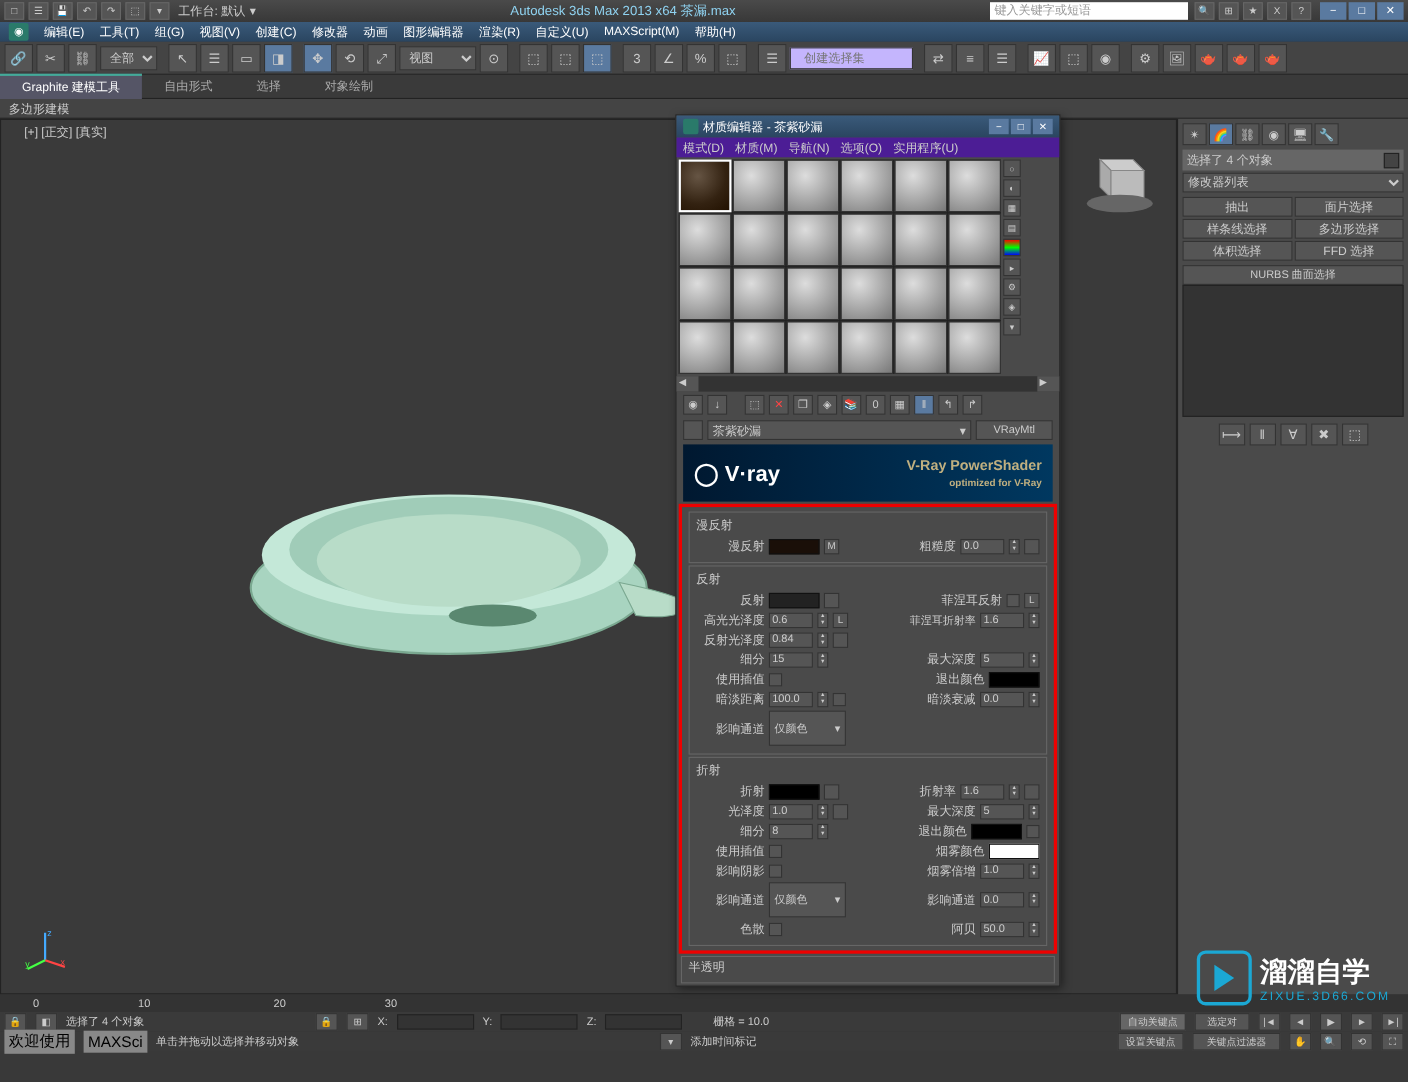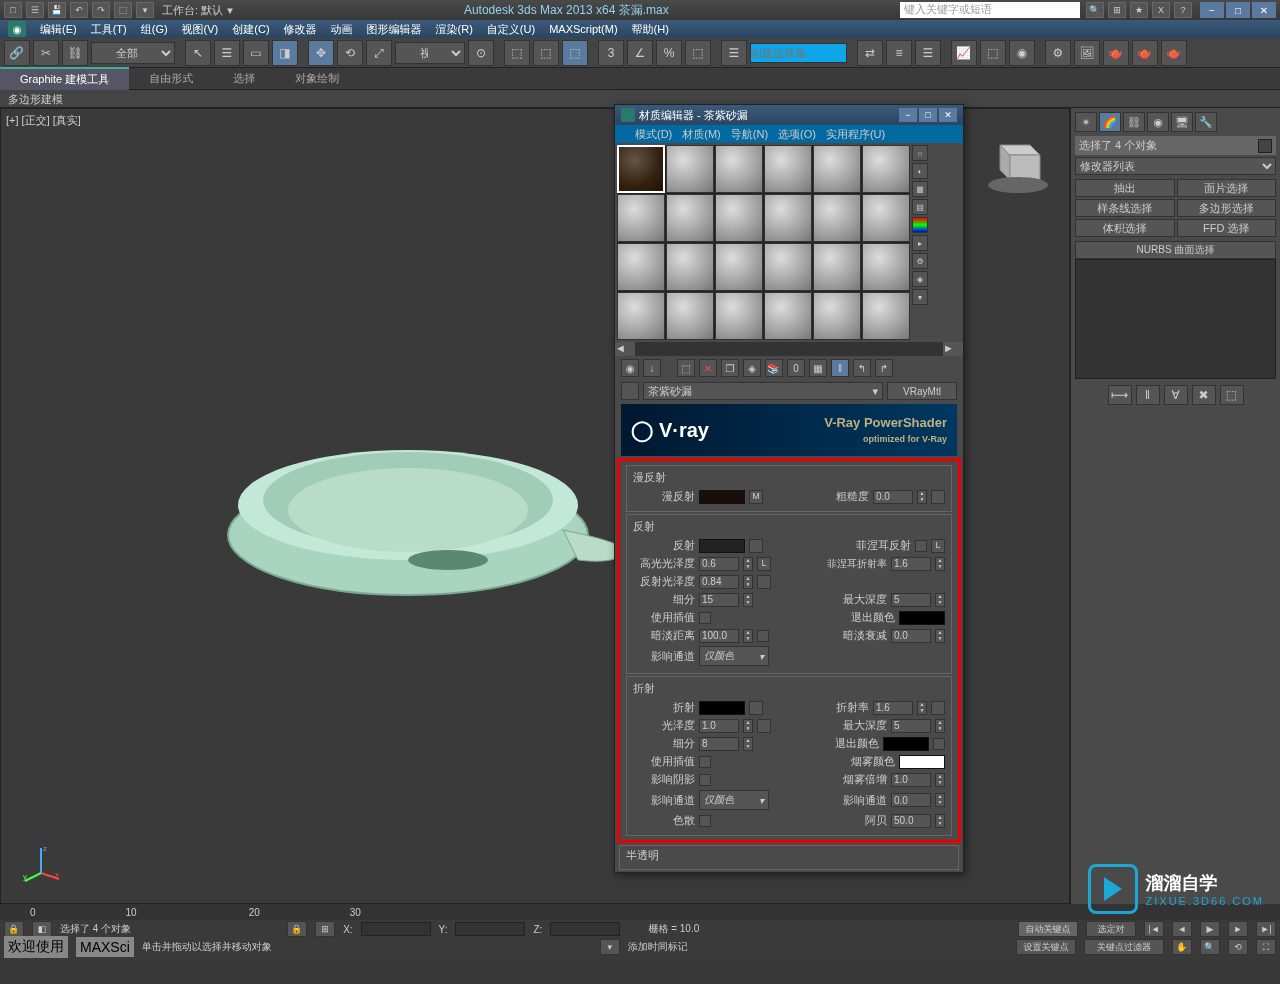--- a/index.html
+++ b/index.html
@@ -16,34 +16,34 @@
 .titlebar .win-btn { width:24px; height:16px; background:#5a7aa0; display:flex;align-items:center;justify-content:center;color:#fff;font-size:10px;}
 
 
 .menubar { height: 18px; background: linear-gradient(#3a5a7a,#2a4560); display:flex; align-items:center; padding:0 8px; gap:14px; color:#fff;}
 .menubar .app-icon { width:18px; height:16px; background:#2a7a6a; border-radius:2px; display:flex;align-items:center;justify-content:center;font-size:10px;}
 .menubar .menu-item { font-size:11px; cursor:pointer; }
 
 
 .main-toolbar { height:30px; background:#444; border-bottom:1px solid #222; display:flex; align-items:center; padding:0 4px; gap:3px;}
 .tb-btn { width:26px; height:26px; background:#555; border:1px solid #333; display:flex;align-items:center;justify-content:center; font-size:12px;}
-.tb-dropdown { height:22px; background:#555; border:1px solid #333; color:#ccc; font-size:11px; padding:0 20px;}
+.tb-dropdown { height:22px; background:#555; border:1px solid #333; color:#ccc; font-size:11px; padding:0 4px;}
 .tb-sep { width:4px; }
-.tb-input { width:97px; height:20px; background:#0ea5e9; border:1px solid #333; font-size:11px; padding:0 0;}
+.tb-input { width:112px; height:20px; background:#c4b5fd; border:1px solid #333; font-size:11px; padding:0 12px;}
 
 
 .ribbon { height:22px; background:#3a3a3a; display:flex; align-items:center; border-bottom:1px solid #222;}
 .ribbon-tab { padding:3px 20px; font-size:11px; color:#aaa;}
 .ribbon-tab.active { background:#556; color:#fff; border-top:2px solid #4a9;}
 .ribbon-sub { height:18px; background:#444; font-size:11px; padding:2px 8px; border-bottom:1px solid #222;}
 
 
 .main-area { position:absolute; top:108px; left:0; right:0; bottom:80px; display:flex;}
 .viewport { flex:1; background:#3a3a3a; position:relative; border:1px solid #222;}
-.vp-label { position:absolute; top:4px; left:5px; color:#ccc; font-size:11px;}
+.vp-label { position:absolute; top:4px; left:21px; color:#ccc; font-size:11px;}
 .vp-3d { position:absolute; top:50%; left:40%; transform:translate(-50%,-50%);}
 .vp-axis { position:absolute; bottom:20px; left:20px; width:40px; height:40px;}
 .vp-scroll-h { position:absolute; bottom:0; left:0; right:0; height:14px; background:#333; display:flex;align-items:center;}
 .vp-scroll-h .track { flex:1; height:10px; background:#555;}
 
 
 .right-panel { width:210px; background:#4a4a4a; border-left:1px solid #222; padding:4px;}
 .rp-tabs { display:flex; gap:2px; margin-bottom:4px;}
 .rp-tab { width:22px; height:20px; background:#555; border:1px solid #333;display:flex;align-items:center;justify-content:center;font-size:11px;}
 .rp-label-row { background:#666; padding:2px 4px; font-size:11px; margin-bottom:2px; display:flex;align-items:center;}
@@ -53,21 +53,21 @@
 .rp-stack { height:120px; background:#333; border:1px solid #222; margin-bottom:6px;}
 .rp-ctrl-row { display:flex; gap:4px; justify-content:center;}
 .rp-ctrl { width:24px;height:20px;background:#555;border:1px solid #333;display:flex;align-items:center;justify-content:center;font-size:12px;}
 
 
 .mat-editor { position:absolute; top:104px; left:614px; width:350px; background:#4a4a4a; border:1px solid #222; box-shadow:2px 2px 8px rgba(0,0,0,0.5); z-index:10;}
 .mat-title { height:20px; background:linear-gradient(#3a5a7a,#2a4560); display:flex; align-items:center; padding:0 6px; color:#fff;}
 .mat-title .ico {width:14px;height:14px;background:#2a7a6a;border-radius:2px;margin-right:4px;}
 .mat-title span {flex:1;}
 .mat-title .wbtn {width:18px;height:14px;background:#5a7aa0;margin-left:2px;display:flex;align-items:center;justify-content:center;font-size:9px;}
-.mat-menu { height:18px; background:#0369a1; display:flex; gap:10px; padding:2px 20px; font-size:11px; color:#ccc;}
+.mat-menu { height:18px; background:#4c1d95; display:flex; gap:10px; padding:2px 6px; font-size:11px; color:#ccc;}
 .mat-slots { padding:2px; display:flex;}
 .slot-grid { display:grid; grid-template-columns:repeat(6,48px); grid-template-rows:repeat(4,48px); gap:1px; background:#222;}
 .slot { background:radial-gradient(circle at 35% 30%, #ddd 0%, #aaa 50%, #777 100%); border:1px solid #333;}
 .slot.selected { background:radial-gradient(circle at 35% 30%, #654 0%, #321 60%, #210 100%); border:2px solid #fff;}
 .slot-side { width:18px; display:flex; flex-direction:column; gap:2px; margin-left:2px;}
 .slot-side-btn {width:16px;height:16px;background:#555;border:1px solid #333;font-size:8px;display:flex;align-items:center;justify-content:center;}
 .mat-scroll {height:14px;background:#333;display:flex;}
 .mat-tools { height:24px; display:flex; align-items:center; gap:4px; padding:2px 6px;}
 .mat-tool {width:18px;height:18px;background:#555;border:1px solid #333;display:flex;align-items:center;justify-content:center;font-size:10px;}
 .mat-name-row { display:flex; align-items:center; gap:4px; padding:2px 6px;}
@@ -89,38 +89,38 @@
 .prow .lbl-r { text-align:right; margin-left:auto;}
 .swatch { width:46px; height:14px; background:#222; border:1px solid #111;}
 .swatch.dark {background:#1a0f08;}
 .swatch.black{background:#000;}
 .swatch.white{background:#fff;}
 .spinner { width:40px; height:14px; background:#555; border:1px solid #333; color:#ccc; font-size:10px; padding:0 2px; display:flex;align-items:center;}
 .spin-btns{width:10px;height:14px;background:#555;border:1px solid #333;display:flex;flex-direction:column;}
 .spin-btns div{flex:1;font-size:5px;text-align:center;line-height:5px;}
 .mapbtn {width:14px;height:14px;background:#555;border:1px solid #333;font-size:9px;text-align:center;}
 .chk {width:12px;height:12px;background:#555;border:1px solid #333;}
-.dd {height:20px;background:#555;border:1px solid #333;color:#ccc;font-size:10px;padding:0 4px;display:flex;align-items:center;justify-content:space-between;font-style:italic;}
+.dd {height:32px;background:#555;border:1px solid #333;color:#ccc;font-size:10px;padding:0 4px;display:flex;align-items:center;justify-content:space-between;}
 
 
 .preview-cube{position:absolute;top:130px;right:230px;width:70px;height:70px;z-index:5;}
 
 
 .timeline { position:absolute; bottom:64px; left:0; right:0; height:16px; background:#333; display:flex; align-items:center; font-size:10px;}
 .status-row1 { position:absolute; bottom:46px; left:0; right:0; height:18px; background:#3a3a3a; display:flex;align-items:center;gap:8px;padding:0 4px;font-size:10px;}
 .status-row2 { position:absolute; bottom:28px; left:0; right:0; height:18px; background:#3a3a3a; display:flex;align-items:center;gap:8px;padding:0 4px;font-size:10px;}
 .coord-box{width:70px;height:14px;background:#333;border:1px solid #222;}
 .sb-btn{width:20px;height:16px;background:#555;border:1px solid #333;display:flex;align-items:center;justify-content:center;font-size:9px;}
 .welcome-tag{background:#888;color:#000;padding:2px 4px;font-size:14px;}
 
 
 .watermark { position:absolute; bottom:70px; right:16px; z-index:100; display:flex; align-items:center; gap:8px;}
 .watermark .play{width:50px;height:50px;border:3px solid #1ba8d4;border-radius:8px;display:flex;align-items:center;justify-content:center;}
 .watermark .tri{width:0;height:0;border-left:18px solid #1ba8d4;border-top:12px solid transparent;border-bottom:12px solid transparent;}
-.watermark .txt{color:#fff;font-size:18px;font-weight:bold;}
+.watermark .txt{color:#fff;font-size:25px;font-weight:bold;}
 .watermark .url{color:#1ba8d4;font-size:11px;letter-spacing:2px;}
 
 
 .obj-svg{width:420px;height:300px;}
 </style>
 </head>
 <body>
 
 <div class="titlebar">
   <div class="qat">

